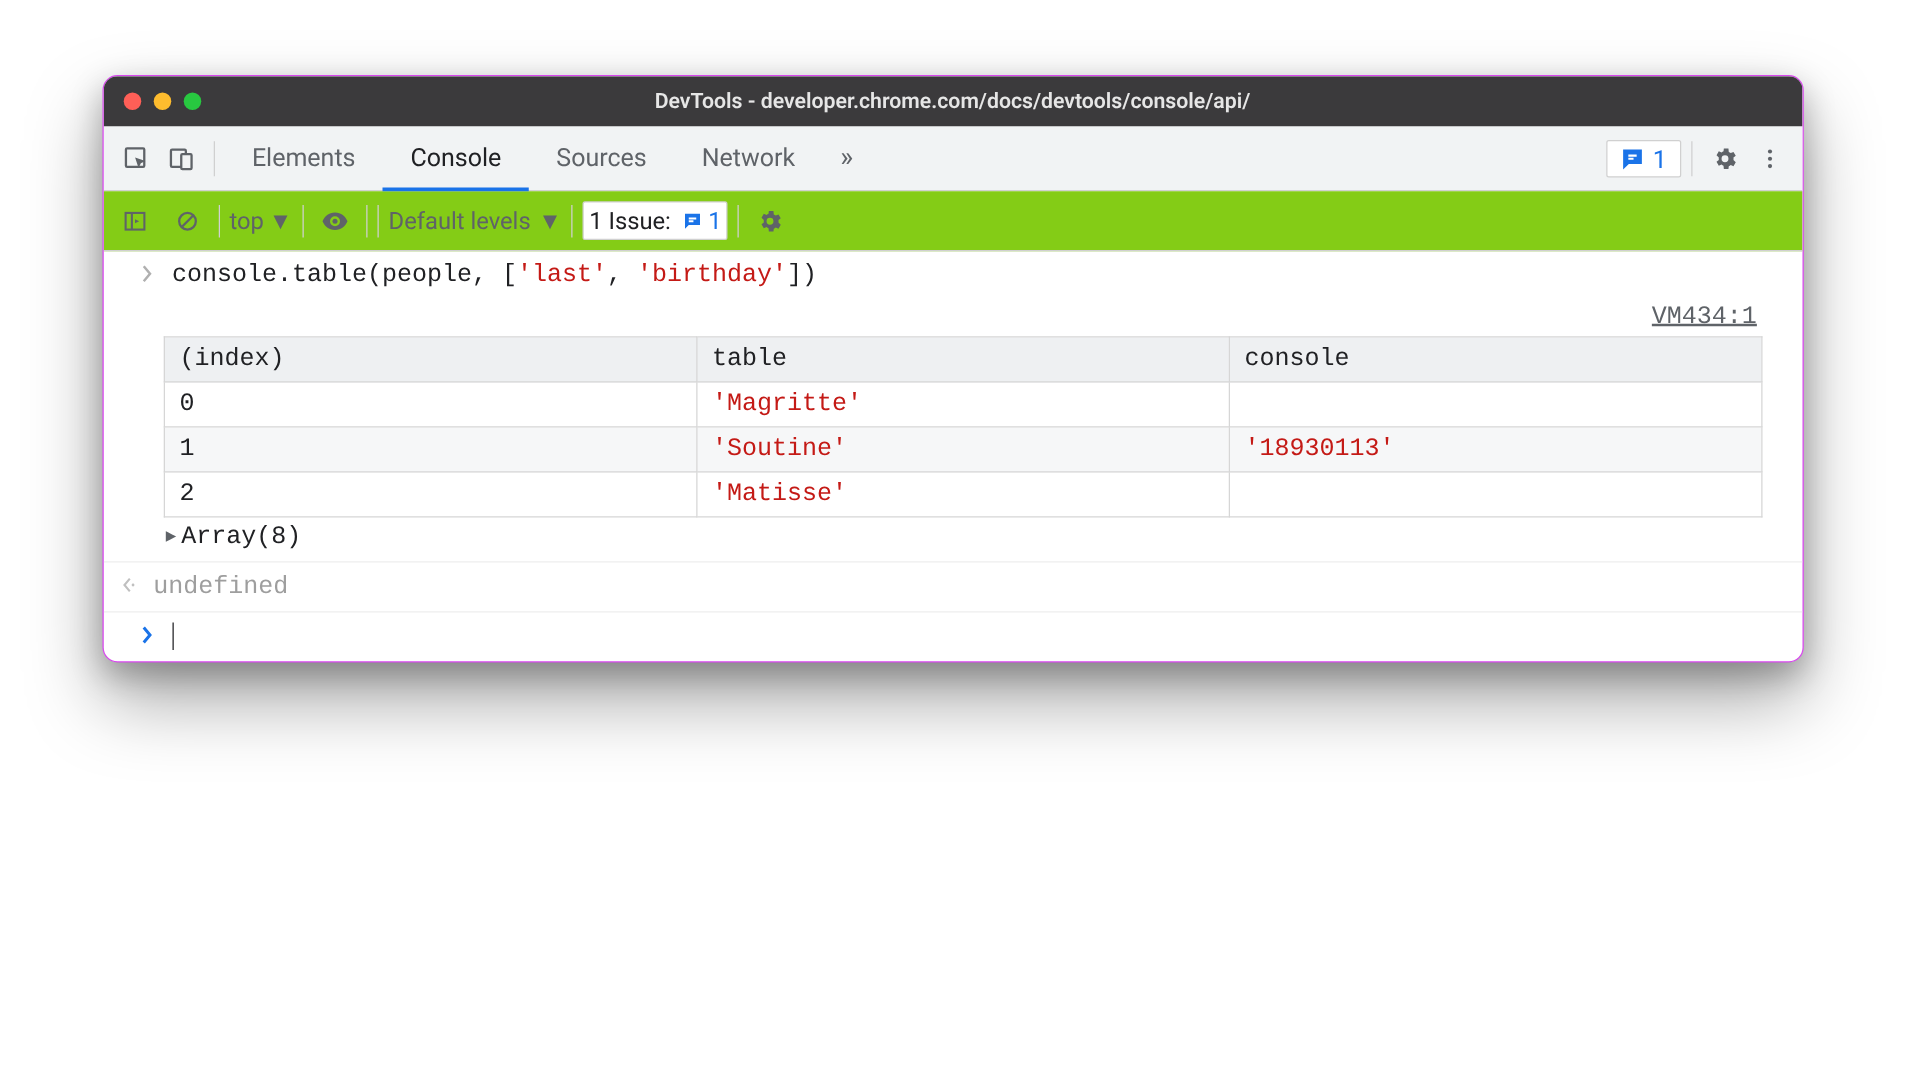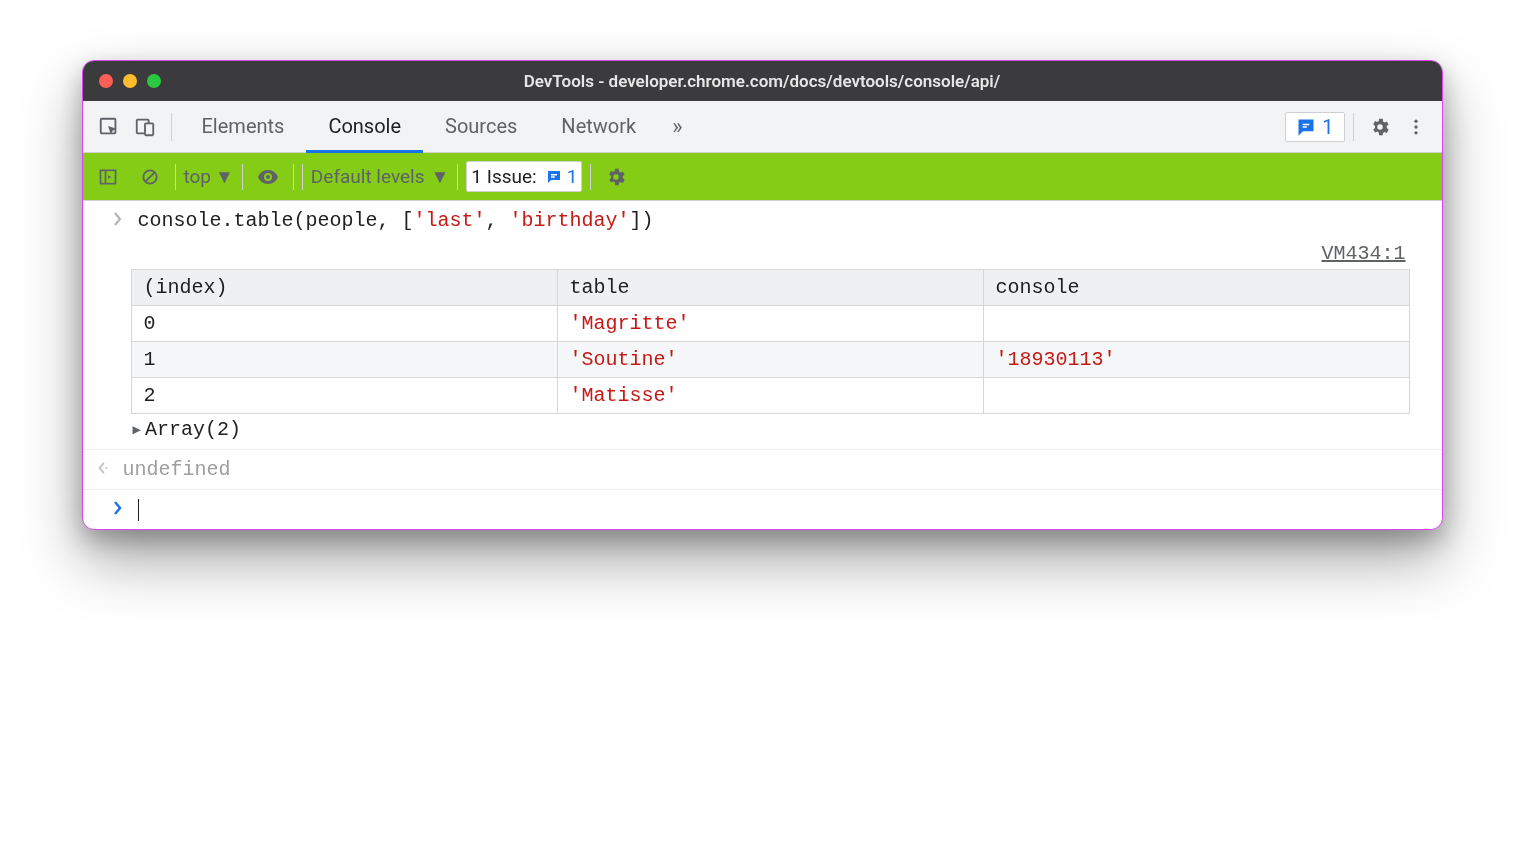--- a/index.html
+++ b/index.html
@@ -313,21 +313,21 @@
           </tr>
           <tr>
             <td>2</td>
             <td class="strval">'Matisse'</td>
             <td class="strval"></td>
           </tr>
         </tbody>
       </table>
       <div class="array-toggle">
         <span class="tri">▶</span>
-        <span>Array(2)</span>
+        <span>Array(8)</span>
       </div>
     </div>
 
     <div class="row return-row">
       <div class="gutter" style="color:#c0c0c0">
         <svg viewBox="0 0 14 16" fill="none" stroke="currentColor" stroke-width="2">
           <path d="M8 2L3 8l5 6"></path>
             <circle cx="11" cy="8" r="1.3" fill="currentColor" stroke="none"></circle>
         </svg>
       </div>

